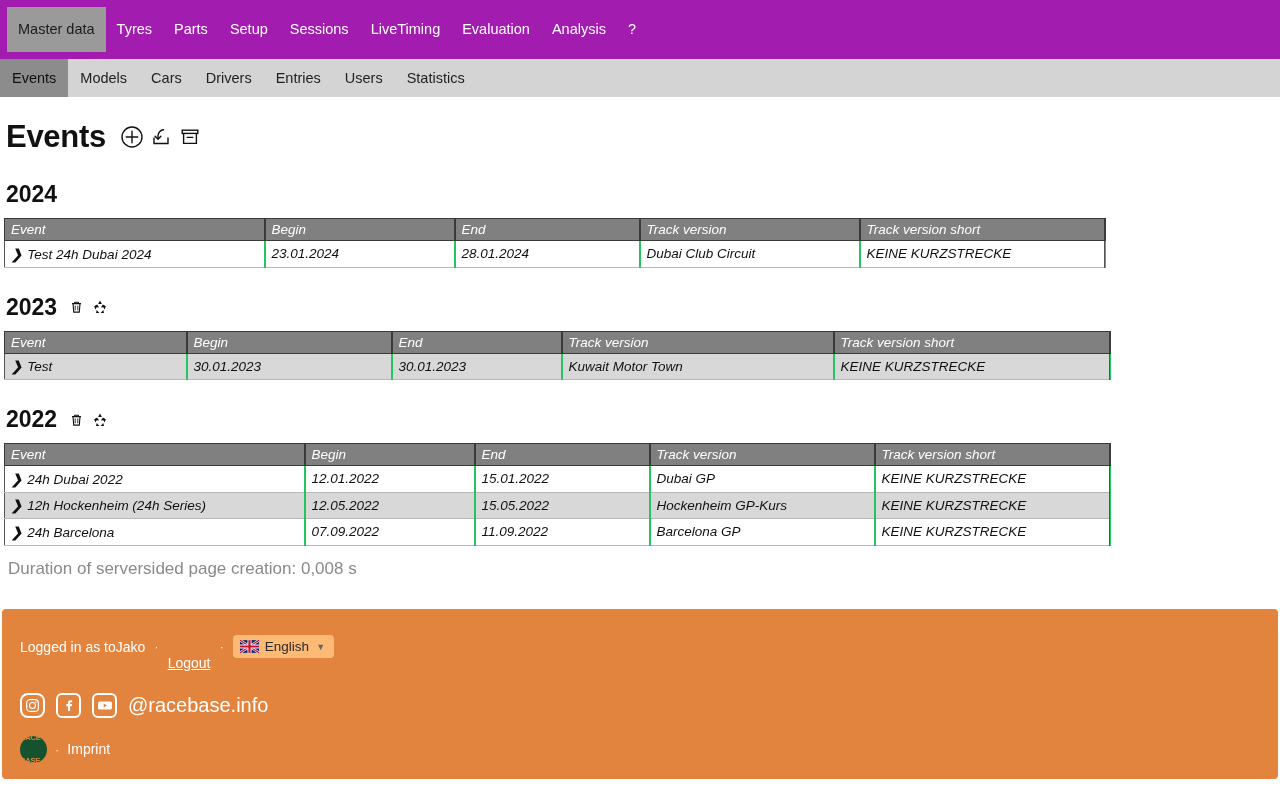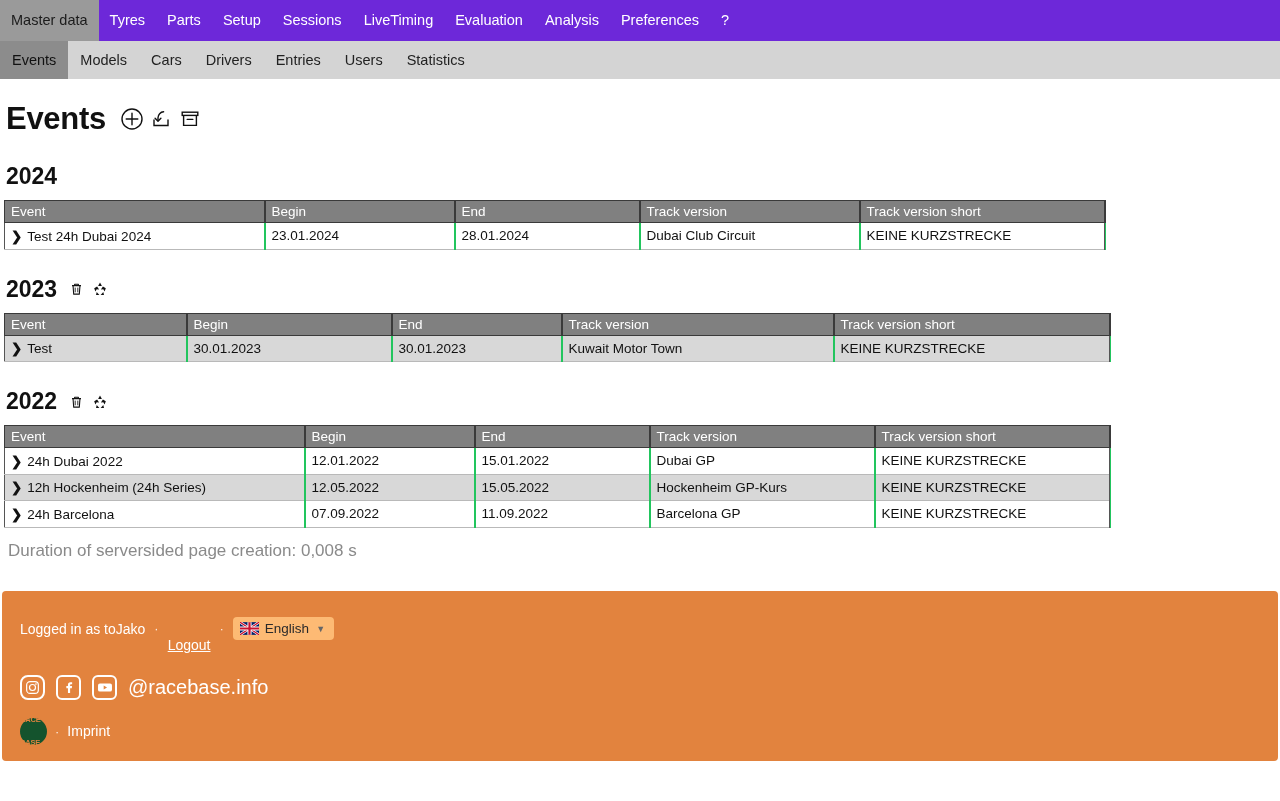--- a/index.html
+++ b/index.html
@@ -7,25 +7,25 @@
     margin: 0; padding: 0;
     width: 1280px; height: 801px;
     background: #ffffff;
     font-family: "Liberation Sans", sans-serif;
     color: #111;
     overflow: hidden;
   }
 
   
   .topnav {
-    background: #6d28d9;
-    height: 41px;
+    background: #a21caf;
+    height: 59px;
     display: flex;
     align-items: stretch;
-    padding: 0;
+    padding: 7px;
   }
   .topnav-item {
     display: flex;
     align-items: center;
     padding: 0 11px;
     color: #ffffff;
     font-size: 14.5px;
     line-height: 1;
     white-space: nowrap;
     cursor: pointer;
@@ -86,20 +86,21 @@
   .year-icons { display: inline-flex; align-items: center; gap: 6px; margin-left: 3px; }
   .yicon { width: 17px; height: 19px; display: inline-flex; align-items: center; justify-content: center; cursor: pointer; }
 
   
   table.evt {
     width: 1028px;
     margin-left: 2px;
     border-collapse: collapse;
     table-layout: fixed;
     font-size: 13.5px;
+    font-style: italic;
   }
   table.evt th {
     background: #808080;
     color: #ffffff;
     font-weight: normal;
     text-align: left;
     padding: 3px 6px;
     height: 21px;
     border-right: 2px solid #3a3a3a;
     border-bottom: 1px solid #3a3a3a;
@@ -212,23 +213,20 @@
       <span>Sessions</span>
     </div>
   <div class="topnav-item">
       <span>LiveTiming</span>
     </div>
   <div class="topnav-item">
       <span>Evaluation</span>
     </div>
   <div class="topnav-item">
       <span>Analysis</span>
-    </div>
-  <div class="topnav-item">
-      <span>Preferences</span>
     </div>
   <div class="topnav-item">
       <span>?</span>
     </div>
 </div>
 
 <div class="subnav">
   <div class="subnav-item active">
       <span>Events</span>
     </div>

